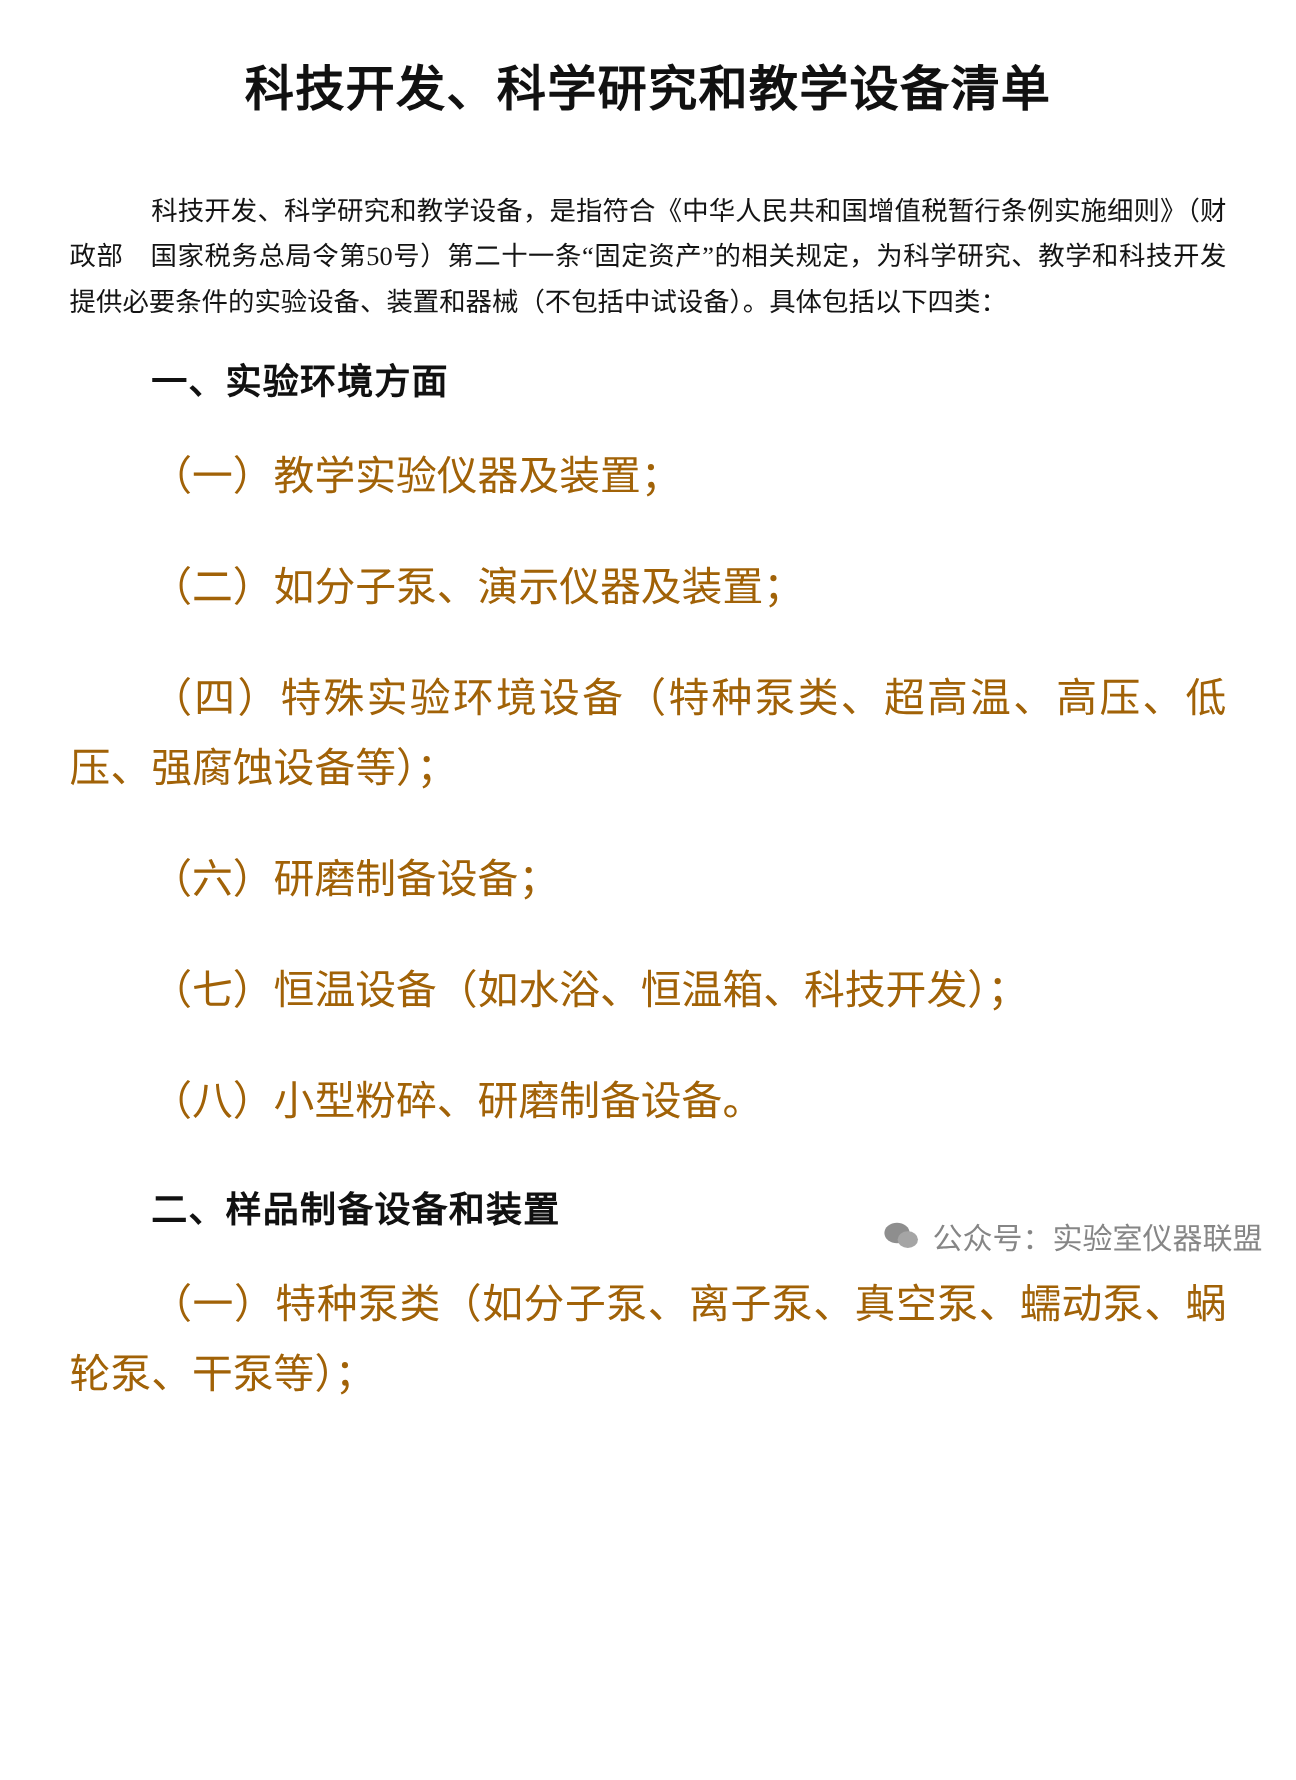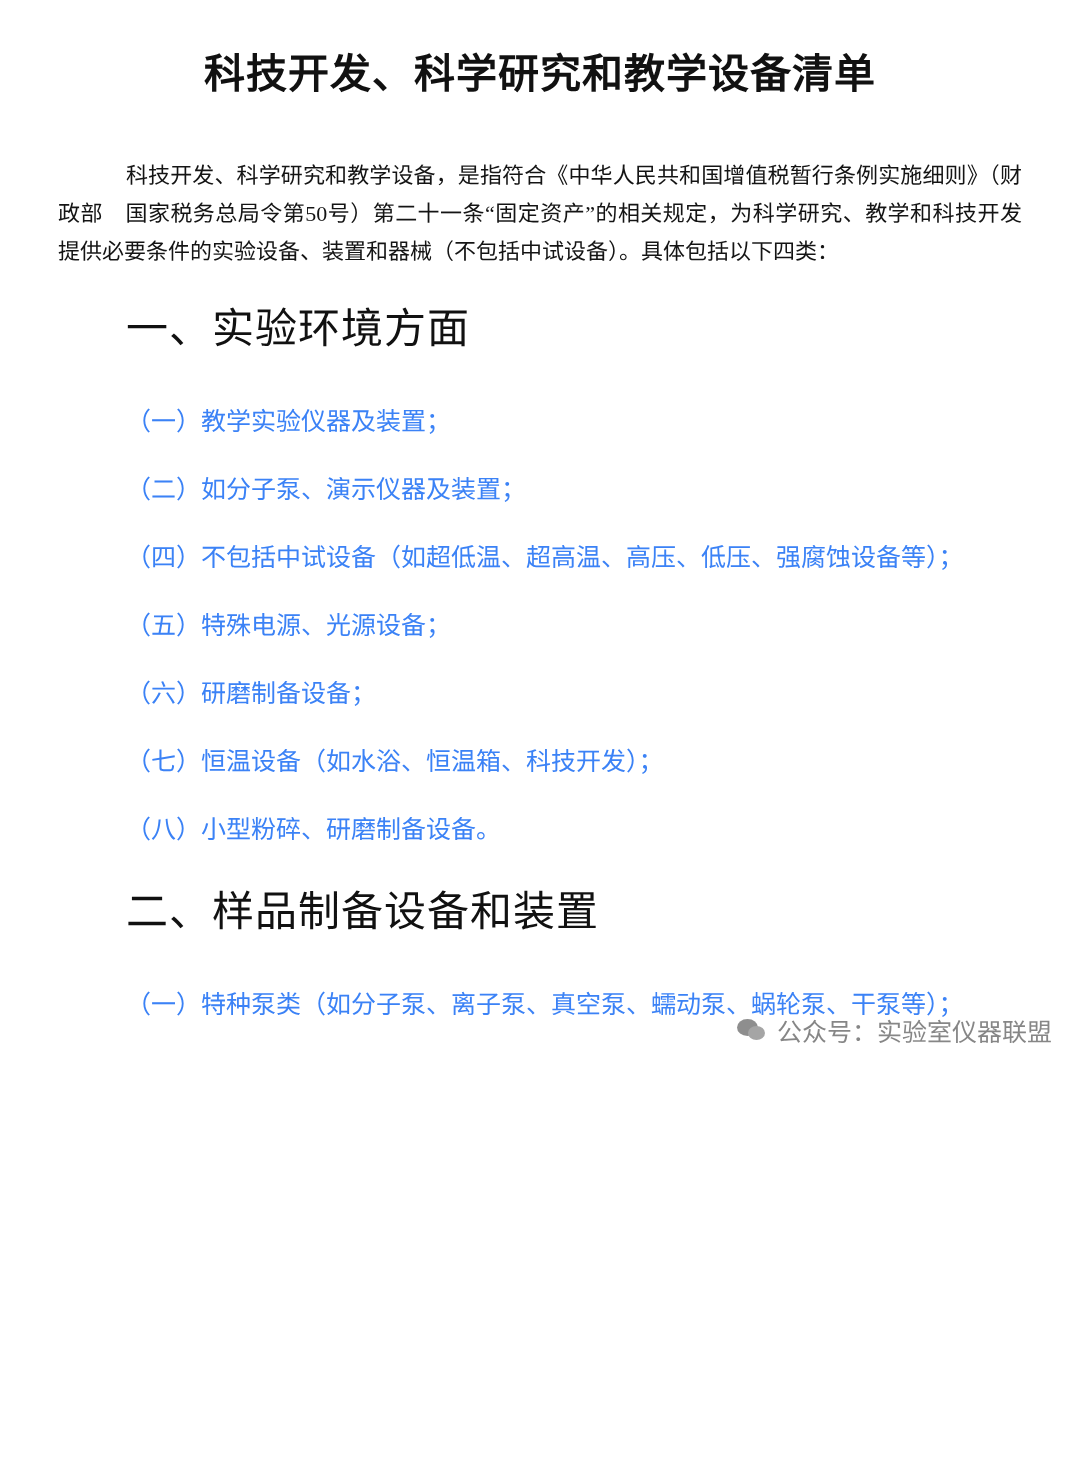--- a/index.html
+++ b/index.html
@@ -34,36 +34,36 @@
   .body-text {
     margin-top: 56px;
     font-size: 22px;
     line-height: 1.72;
     text-align: justify;
     text-justify: inter-ideograph;
     text-indent: 68px;
     color: #141414;
   }
   .section-heading {
-    font-size: 42px;
-    font-weight: normal;
+    font-size: 30px;
+    font-weight: bold;
     line-height: 1.72;
     margin-top: 22px;
     text-indent: 68px;
     letter-spacing: 1px;
     color: #111;
   }
   .clause {
-    font-size: 25px;
+    font-size: 34px;
     line-height: 1.72;
     margin-top: 14px;
     text-indent: 68px;
     text-align: justify;
     text-justify: inter-ideograph;
-    color: #3b82f6;
+    color: #a16207;
   }
   .watermark {
     position: absolute;
     right: 28px;
     bottom: 8px;
     display: flex;
     align-items: center;
     gap: 10px;
     opacity: 0.62;
   }
@@ -99,22 +99,21 @@
 
 <div class="page">
 
   <h1 class="doc-title">科技开发、科学研究和教学设备清单</h1>
 
   <p class="body-text">科技开发、科学研究和教学设备，是指符合《中华人民共和国增值税暂行条例实施细则》（财政部　国家税务总局令第50号）第二十一条“固定资产”的相关规定，为科学研究、教学和科技开发提供必要条件的实验设备、装置和器械（不包括中试设备）。具体包括以下四类：</p>
 
   <h2 class="section-heading">一、实验环境方面</h2>
   <p class="clause">（一）教学实验仪器及装置；</p>
   <p class="clause">（二）如分子泵、演示仪器及装置；</p>
-  <p class="clause">（四）不包括中试设备（如超低温、超高温、高压、低压、强腐蚀设备等）；</p>
-  <p class="clause">（五）特殊电源、光源设备；</p>
+  <p class="clause">（四）特殊实验环境设备（特种泵类、超高温、高压、低压、强腐蚀设备等）；</p>
   <p class="clause">（六）研磨制备设备；</p>
   <p class="clause">（七）恒温设备（如水浴、恒温箱、科技开发）；</p>
   <p class="clause">（八）小型粉碎、研磨制备设备。</p>
 
   <h2 class="section-heading">二、样品制备设备和装置</h2>
   <p class="clause">（一）特种泵类（如分子泵、离子泵、真空泵、蠕动泵、蜗轮泵、干泵等）；</p>
 
   <div class="watermark">
     <span class="wm-icon">
       <span class="b1"></span>

